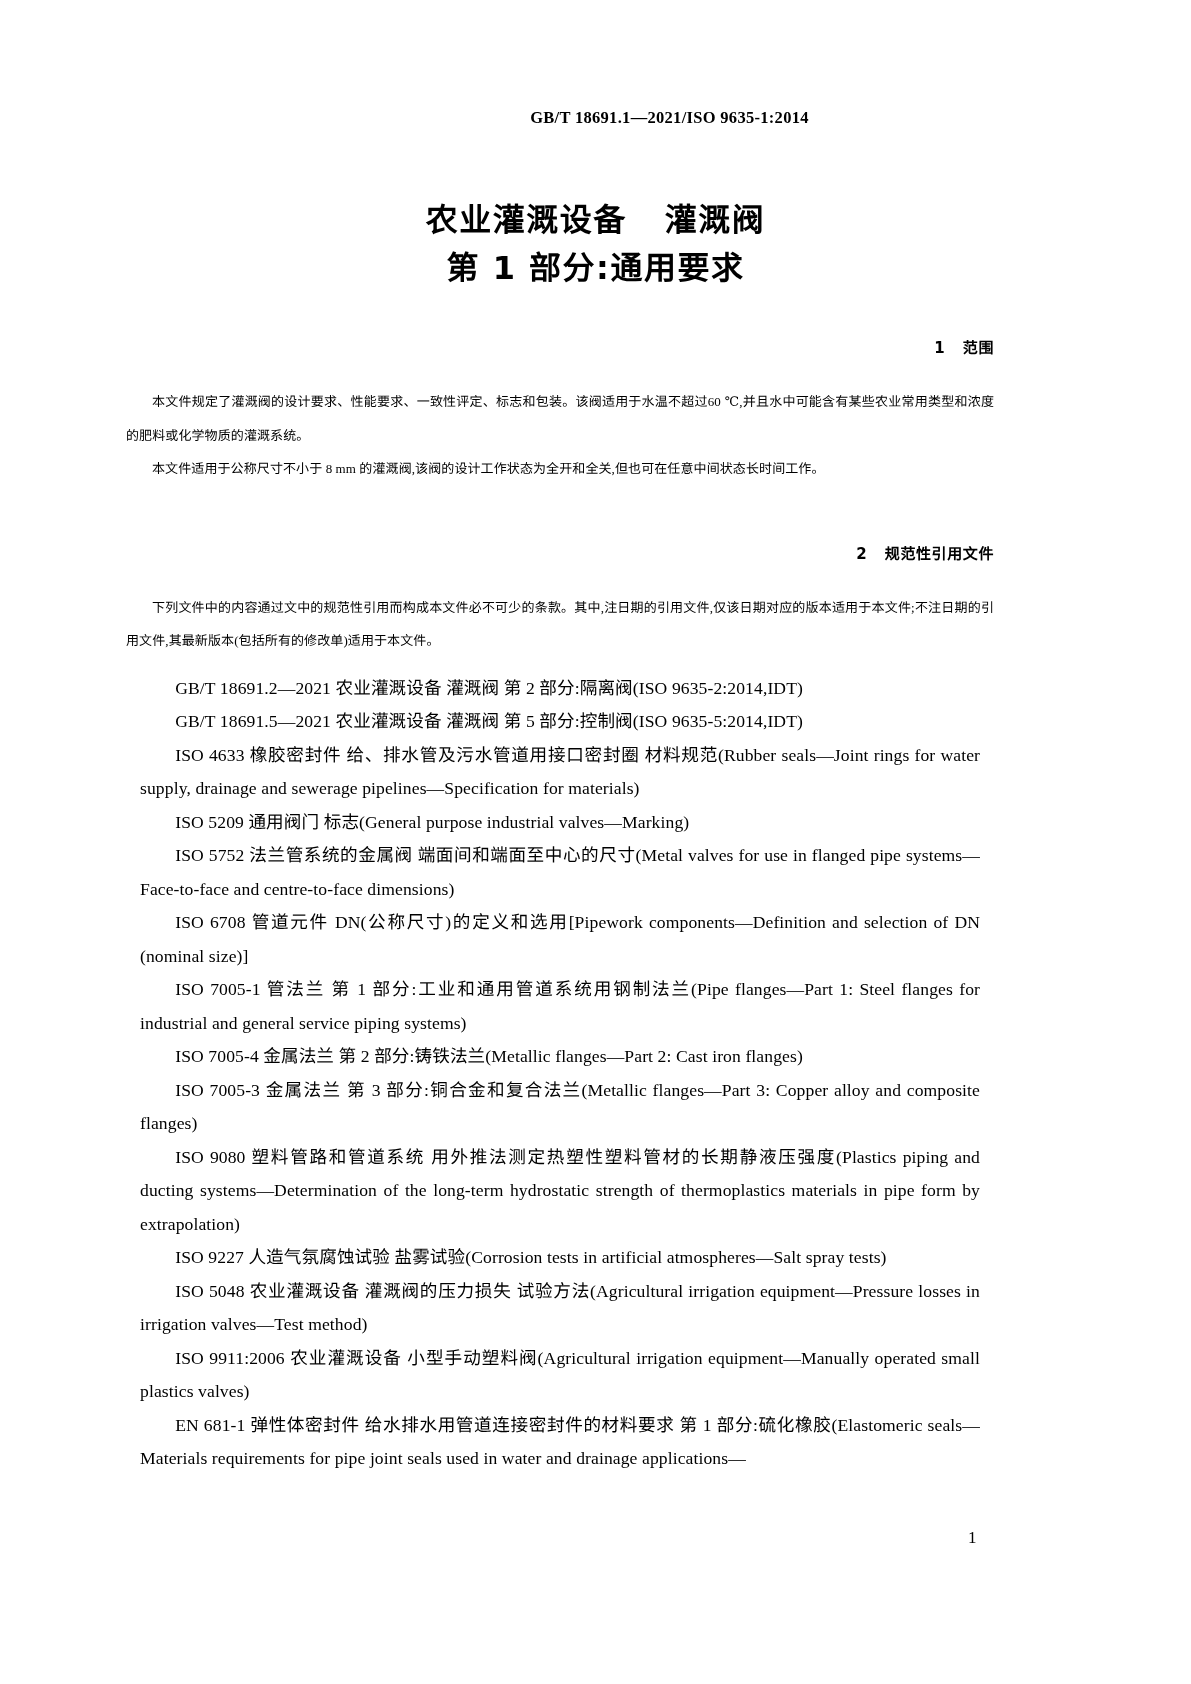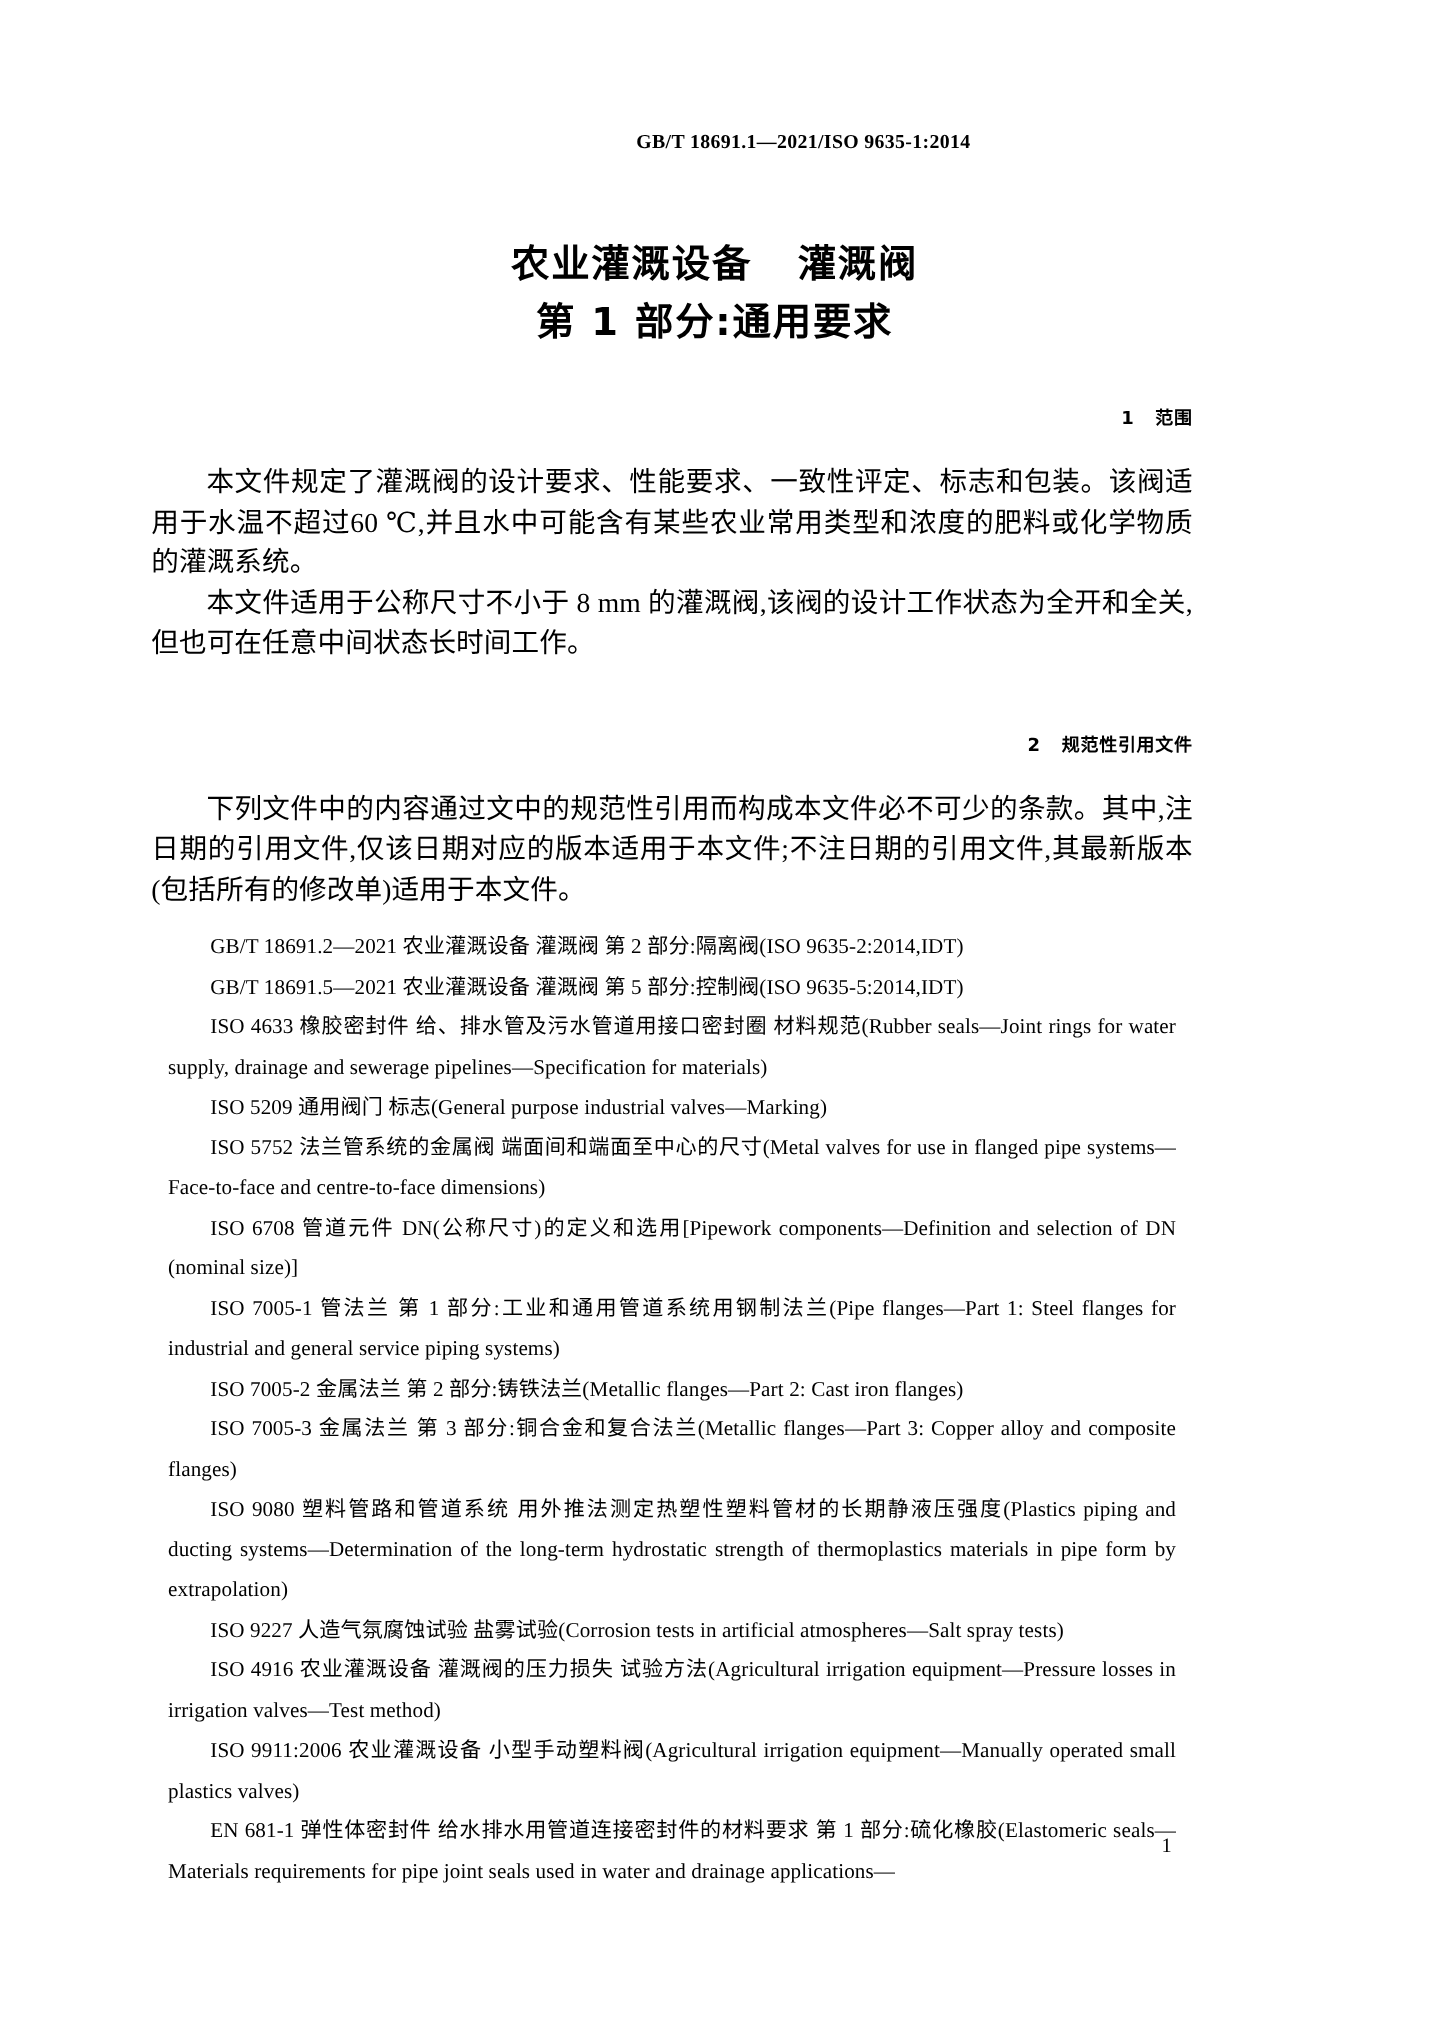--- a/index.html
+++ b/index.html
@@ -80,21 +80,21 @@
     letter-spacing: 0.6px;
     margin: 0;
     white-space: pre;
     text-align: right;
   }
   .clause-head.c1 { margin-top: 0; }
   .clause-head.c2 { margin-top: 56px; }
 
   p.para {
     font-family: "Liberation Serif", "DejaVu Serif", serif;
-    font-size: 23px;
+    font-size: 13px;
     line-height: 33.5px;
     margin: 0;
     text-align: justify;
     text-justify: inter-ideograph;
     text-indent: 2em;
     letter-spacing: 0.1px;
   }
   p.para.first { margin-top: 28px; }
   p.para.tight { margin-top: 0; }
 
@@ -155,25 +155,25 @@
     <p class="para first">下列文件中的内容通过文中的规范性引用而构成本文件必不可少的条款。其中,注日期的引用文件,仅该日期对应的版本适用于本文件;不注日期的引用文件,其最新版本(包括所有的修改单)适用于本文件。</p>
 
     <ul class="ref-list">
       <li class="first-ref">GB/T 18691.2—2021   农业灌溉设备   灌溉阀   第 2 部分:隔离阀(ISO 9635-2:2014,IDT)</li>
       <li>GB/T 18691.5—2021   农业灌溉设备   灌溉阀   第 5 部分:控制阀(ISO 9635-5:2014,IDT)</li>
       <li>ISO 4633   橡胶密封件   给、排水管及污水管道用接口密封圈   材料规范(Rubber seals—Joint rings for water supply, drainage and sewerage pipelines—Specification for materials)</li>
       <li>ISO 5209   通用阀门   标志(General purpose industrial valves—Marking)</li>
       <li>ISO 5752   法兰管系统的金属阀   端面间和端面至中心的尺寸(Metal valves for use in flanged pipe systems—Face-to-face and centre-to-face dimensions)</li>
       <li>ISO 6708   管道元件   DN(公称尺寸)的定义和选用[Pipework components—Definition and selection of DN (nominal size)]</li>
       <li>ISO 7005-1   管法兰   第 1 部分:工业和通用管道系统用钢制法兰(Pipe flanges—Part 1: Steel flanges for industrial and general service piping systems)</li>
-      <li>ISO 7005-2   金属法兰   第 2 部分:铸铁法兰(Metallic flanges—Part 2: Cast iron flanges)</li>
+      <li>ISO 7005-4   金属法兰   第 2 部分:铸铁法兰(Metallic flanges—Part 2: Cast iron flanges)</li>
       <li>ISO 7005-3   金属法兰   第 3 部分:铜合金和复合法兰(Metallic flanges—Part 3: Copper alloy and composite flanges)</li>
       <li>ISO 9080   塑料管路和管道系统   用外推法测定热塑性塑料管材的长期静液压强度(Plastics piping and ducting systems—Determination of the long-term hydrostatic strength of thermoplastics materials in pipe form by extrapolation)</li>
       <li>ISO 9227   人造气氛腐蚀试验   盐雾试验(Corrosion tests in artificial atmospheres—Salt spray tests)</li>
-      <li>ISO 4916   农业灌溉设备   灌溉阀的压力损失   试验方法(Agricultural irrigation equipment—Pressure losses in irrigation valves—Test method)</li>
+      <li>ISO 5048   农业灌溉设备   灌溉阀的压力损失   试验方法(Agricultural irrigation equipment—Pressure losses in irrigation valves—Test method)</li>
       <li>ISO 9911:2006   农业灌溉设备   小型手动塑料阀(Agricultural irrigation equipment—Manually operated small plastics valves)</li>
       <li>EN 681-1   弹性体密封件   给水排水用管道连接密封件的材料要求   第 1 部分:硫化橡胶(Elastomeric seals—Materials requirements for pipe joint seals used in water and drainage applications—</li>
     </ul>
 
   </div>
 
   <div class="folio-wrap">
     <span class="folio-num">1</span>
   </div>
 

